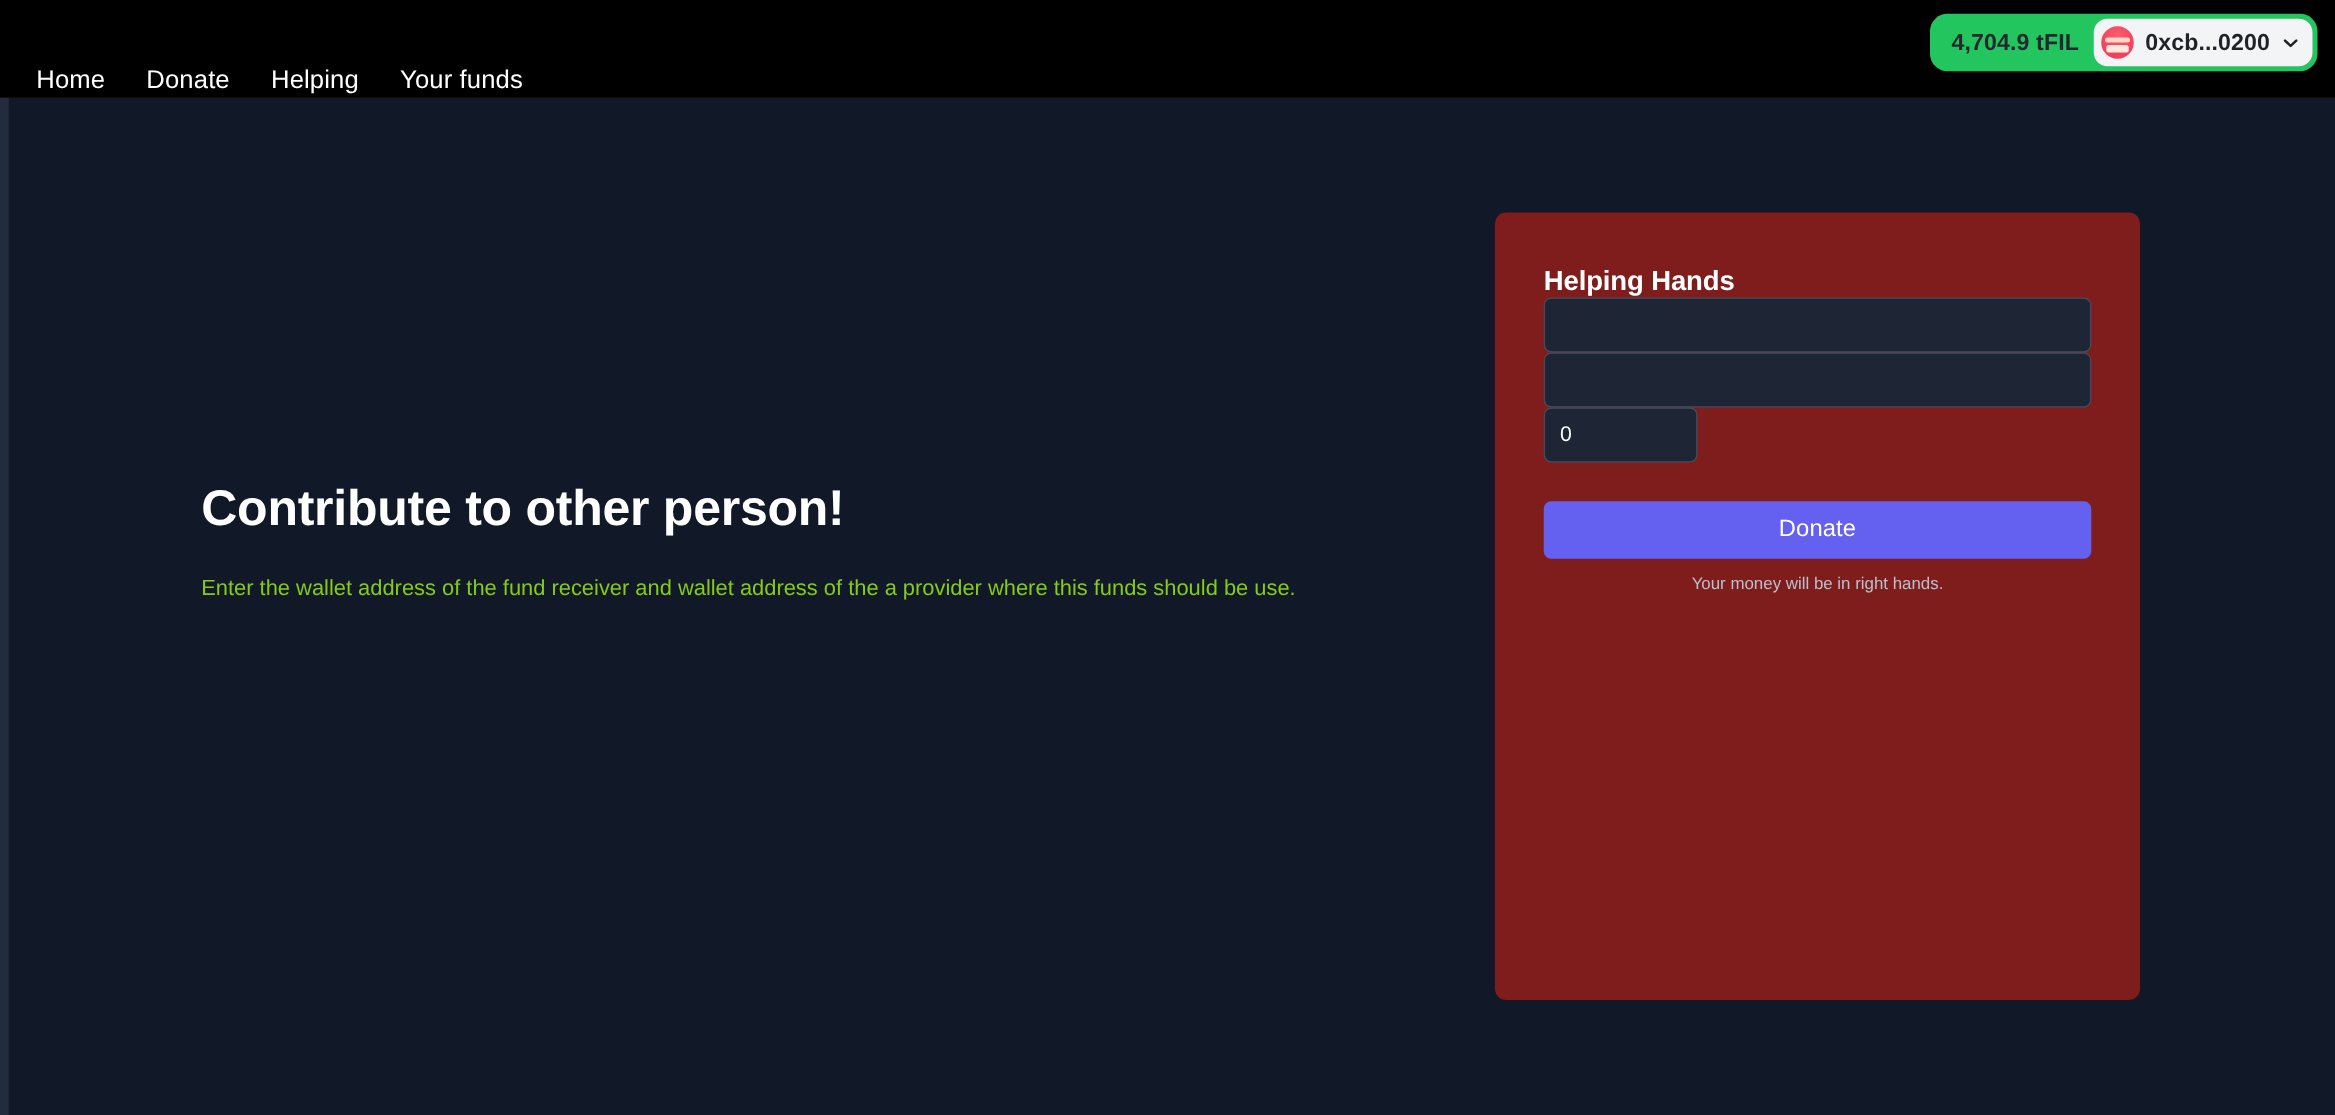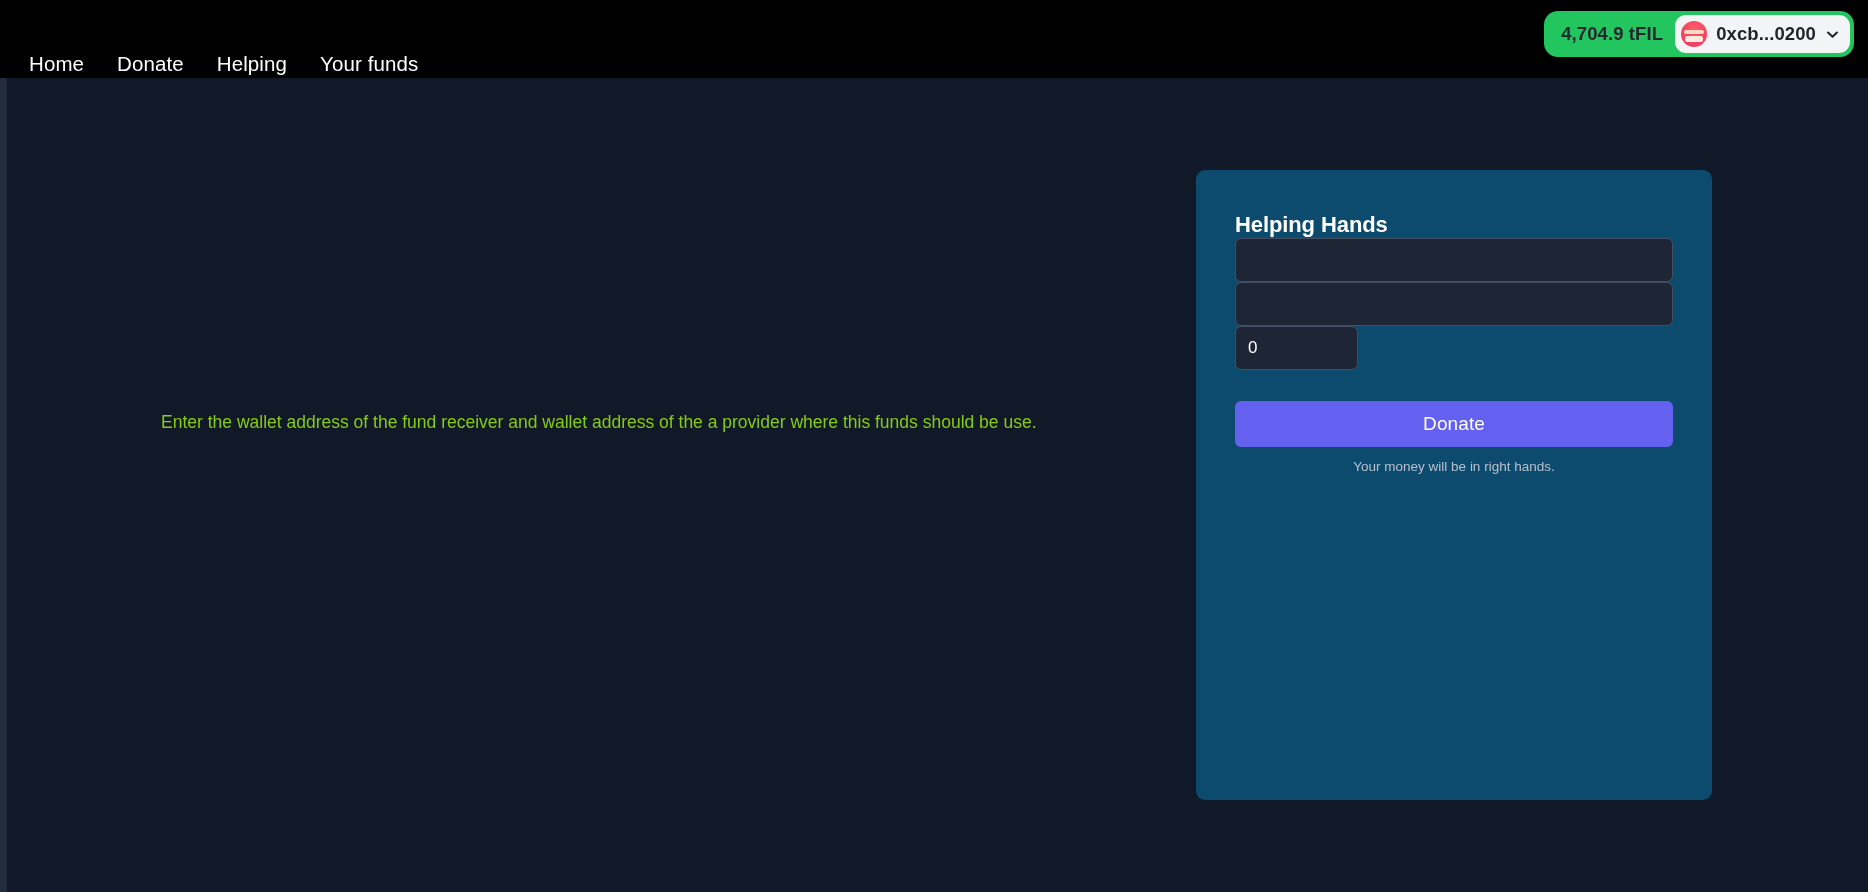--- a/index.html
+++ b/index.html
@@ -167,21 +167,21 @@
     max-width: 935px;
   }
 
   
   .card {
     position: absolute;
     left: 1196px;
     top: 92px;
     width: 516px;
     height: 630px;
-    background: #0c4a6e;
+    background: #7f1d1d;
     border-radius: 9px;
     padding: 42px 39px 0 39px;
   }
 
   .card-title {
     color: #ffffff;
     font-size: 22px;
     font-weight: 700;
     letter-spacing: -0.1px;
   }
@@ -262,20 +262,21 @@
       </svg>
     </div>
   </div>
 </nav>
 
 <div class="left-edge"></div>
 
 <main class="page">
 
   <section class="hero">
+    <h1 class="hero-title">Contribute to other person!</h1>
     <p class="hero-sub">Enter the wallet address of the fund receiver and wallet address of the a provider where this funds should be use.</p>
   </section>
 
   <section class="card">
     <h2 class="card-title">Helping Hands</h2>
 
     <input class="text-input" type="text" value="" style="">
 
     <input class="text-input" type="text" value="" style="">
 

